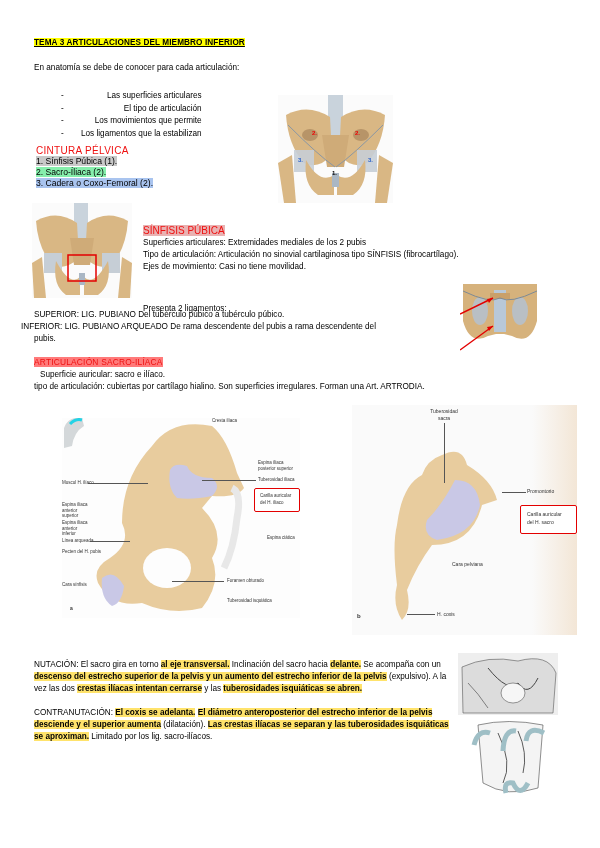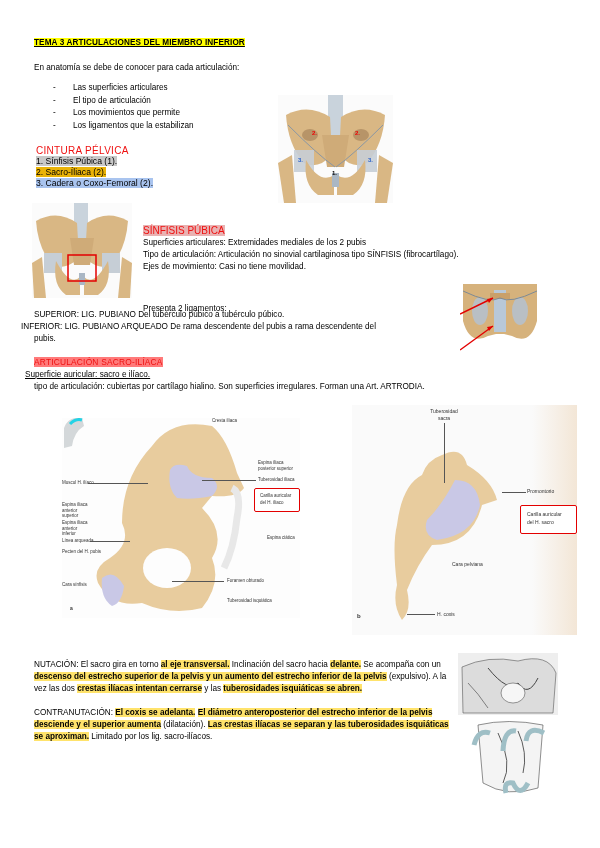--- a/index.html
+++ b/index.html
@@ -3,26 +3,26 @@
 <meta charset="utf-8">
 <style>
   html, body { margin:0; padding:0; background:#ffffff; }
   body { width:600px; height:848px; position:relative; overflow:hidden;
          font-family:"Liberation Sans", sans-serif; font-size:8.2px; color:#000; }
   .abs { position:absolute; }
   .line { white-space:nowrap; line-height:11px; }
   .hl-yellow { background:#ffe36b;font-weight:bold; }
   .hl-title { background:#ffff00; }
   .hl-gray { background:#c8c8c8; }
-  .hl-pink { background:#eab308; }
+  .hl-pink { background:#86efac; }
   .hl-blue { background:#a9c4ef; }
   .hl-roseblock { background:#f0a9a9; }
   .red { color:#ee1111; }
   .title { font-weight:bold; text-decoration:underline; font-size:8.2px; letter-spacing:0.1px; }
-  ul.bul { list-style:none; margin:0; padding:0; }
+  ul.bul { list-style:none; margin:8px; padding:0;text-align:right; }
   ul.bul li { line-height:12.5px; white-space:nowrap; position:relative; padding-left:20px; }
   ul.bul li::before { content:"-"; position:absolute; left:0; }
   .img { position:absolute; overflow:hidden; }
   .para { line-height:12px; }
   .fig-label { font-size:4.5px; color:#333; position:absolute; white-space:nowrap; }
   .fig-line { position:absolute; background:#555; height:0.6px; }
   .redbox { position:absolute; border:1.5px solid #e30000; border-radius:2px; background:#fff; }
 </style>
 </head>
 <body>
@@ -109,21 +109,21 @@
     <rect x="30" y="17" width="20" height="6" fill="#c9a06a"></rect>
     <path d="M3 15 Q30 28 40 22 Q50 28 77 15" stroke="#7d8a96" stroke-width="1" fill="none"></path>
     <line x1="0" y1="38" x2="33" y2="22" stroke="#e30000" stroke-width="1.4"></line>
     <polygon points="33,22 27,23 29,27" fill="#e30000"></polygon>
     <line x1="0" y1="74" x2="33" y2="50" stroke="#e30000" stroke-width="1.4"></line>
     <polygon points="33,50 27,51 29,55" fill="#e30000"></polygon>
   </svg>
 </div>
 
 <div class="abs line" style="left:34px; top:357px; font-size:8.4px; letter-spacing:0.2px;"><span style="background:#ff7a7a; color:#ee1111;text-align:center;">ARTICULACIÓN SACRO-ILÍACA</span></div>
-<div class="abs line" style="left:25px; top:369px;text-decoration:underline;">Superficie auricular:  sacro e ilíaco.</div>
+<div class="abs line" style="left:40px; top:369px;">Superficie auricular:  sacro e ilíaco.</div>
 <div class="abs line" style="left:34px; top:381px;">tipo de articulación: cubiertas por cartílago hialino. Son superficies irregulares. Forman una  Art. ARTRODIA.</div>
 
 <div class="img" style="left:62px; top:418px; width:238px; height:200px; background:#fdfdfd;">
   <svg width="238" height="200" viewBox="0 0 238 200" style="position:absolute; left:0; top:0;">
     <path d="M2 10 Q6 -2 20 0 L22 8 Q12 14 10 28 L2 30 Z" fill="#d4d8da"></path>
     <path d="M8 6 Q14 0 20 2" stroke="#22d3e6" stroke-width="3" fill="none"></path>
     <path d="M90 28 Q110 0 150 8 Q165 20 175 55 L182 70 Q175 80 150 78 L140 90 Q165 115 150 140 Q160 165 140 190 Q110 198 80 185 Q50 190 36 165 Q30 150 48 140 Q70 125 60 105 Q60 60 90 28 Z" fill="#e8cc9e"></path>
     <path d="M108 52 Q112 44 125 48 Q130 60 150 60 Q160 68 150 78 Q130 82 115 80 Q105 70 108 52 Z" fill="#c9c8e6"></path>
     <path d="M170 70 Q180 75 175 100 Q172 130 162 150" stroke="#e8e8e8" stroke-width="7" fill="none"></path>
     <ellipse cx="105" cy="150" rx="24" ry="20" fill="#fdfdfd"></ellipse>

